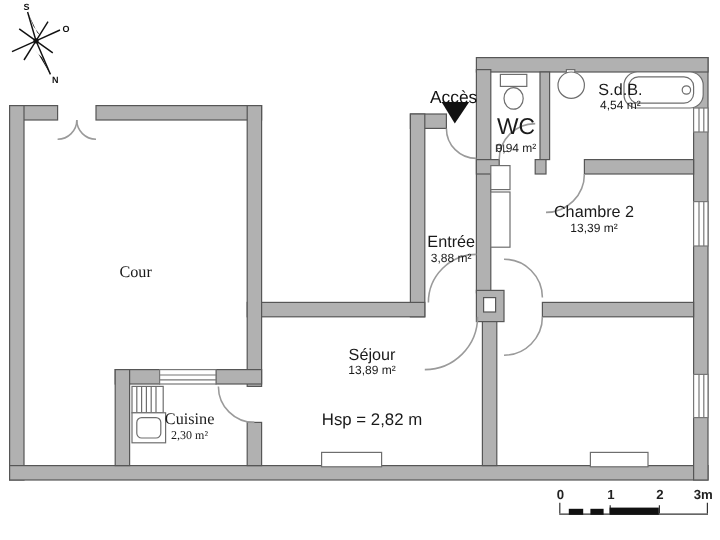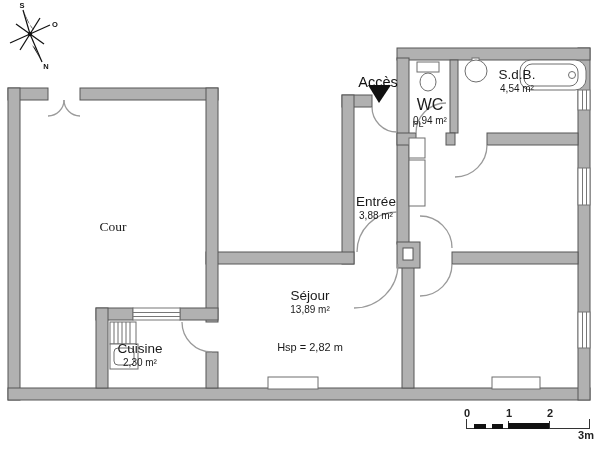--- a/index.html
+++ b/index.html
@@ -9,23 +9,23 @@
   }
   .plan-svg{position:absolute;left:0;top:0;z-index:1;}
   .watermark{
     position:absolute;left:175px;top:183px;z-index:2;
     font-size:84px;font-weight:bold;letter-spacing:4px;
     color:rgba(223,223,223,0.80);white-space:nowrap;pointer-events:none;
     font-family:"Liberation Sans",sans-serif;
   }
   .lbl{position:absolute;z-index:3;transform:translate(-50%,0);text-align:center;white-space:nowrap;}
   .room-name{font-size:13.5px;color:#1a1a1a;}
-  .room-name.lg{font-size:16px;text-align:center;}
+  .room-name.lg{font-size:19px;text-align:center;}
   .room-area{font-size:10px;color:#1a1a1a;margin-top:1px;}
-  .small-note{font-size:11px;color:#1a1a1a;}
+  .small-note{font-size:14px;color:#1a1a1a;}
   .tiny{font-size:9px;color:#333;}
   .acces{font-size:14.5px;color:#111;margin-top:12px;}
   .scale-num{font-size:11px;font-weight:bold;color:#222;}
   .compass-letter{font-size:7.5px;font-weight:bold;color:#111;}
 </style>
 </head>
 <body>
 
 <div class="stage">
 
@@ -158,21 +158,21 @@
   <div class="lbl compass-letter" style="left:55px;top:20px;">O</div>
   <div class="lbl compass-letter" style="left:46px;top:62px;">N</div>
 
   <div class="lbl acces" style="left:378px;top:62px;">Accès</div>
 
   <div class="lbl" style="left:113px;top:219px;font-family:Liberation Serif, serif;">
     <div class="room-name">Cour</div>
     <div class="room-area"></div>
   </div>
 
-  <div class="lbl" style="left:140px;top:341px;">
+  <div class="lbl" style="left:158px;top:341px;font-family:Liberation Serif, serif;">
     <div class="room-name">Cuisine</div>
     <div class="room-area">2,30 m²</div>
   </div>
 
   <div class="lbl" style="left:310px;top:288px;">
     <div class="room-name">Séjour</div>
     <div class="room-area">13,89 m²</div>
   </div>
 
   <div class="lbl small-note" style="left:310px;top:341px;">Hsp = 2,82 m</div>
@@ -185,22 +185,26 @@
   <div class="lbl" style="left:430px;top:96px;">
     <div class="room-name lg">WC</div>
     <div class="room-area">0,94 m²</div>
   </div>
 
   <div class="lbl" style="left:517px;top:67px;">
     <div class="room-name">S.d.B.</div>
     <div class="room-area">4,54 m²</div>
   </div>
 
+  <div class="lbl" style="left:495px;top:169px;">
+    <div class="room-name">Chambre 2</div>
+    <div class="room-area">13,39 m²</div>
+  </div>
 
 
   <div class="lbl tiny" style="left:418px;top:119px;">PL</div>
 
   <div class="lbl scale-num" style="left:467px;top:407px;">0</div>
   <div class="lbl scale-num" style="left:509px;top:407px;">1</div>
   <div class="lbl scale-num" style="left:550px;top:407px;">2</div>
-  <div class="lbl scale-num" style="left:586px;top:429px;">3m</div>
+  <div class="lbl scale-num" style="left:586px;top:407px;">3m</div>
 
 </div>
 
 </body></html>

